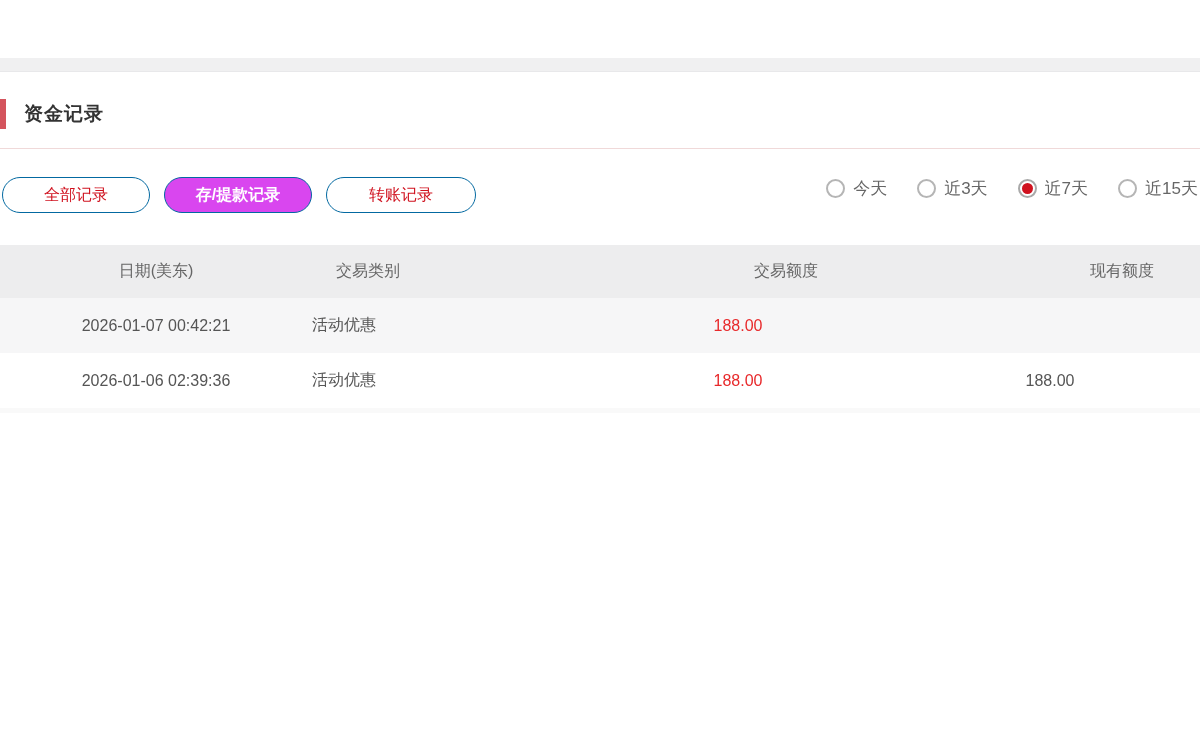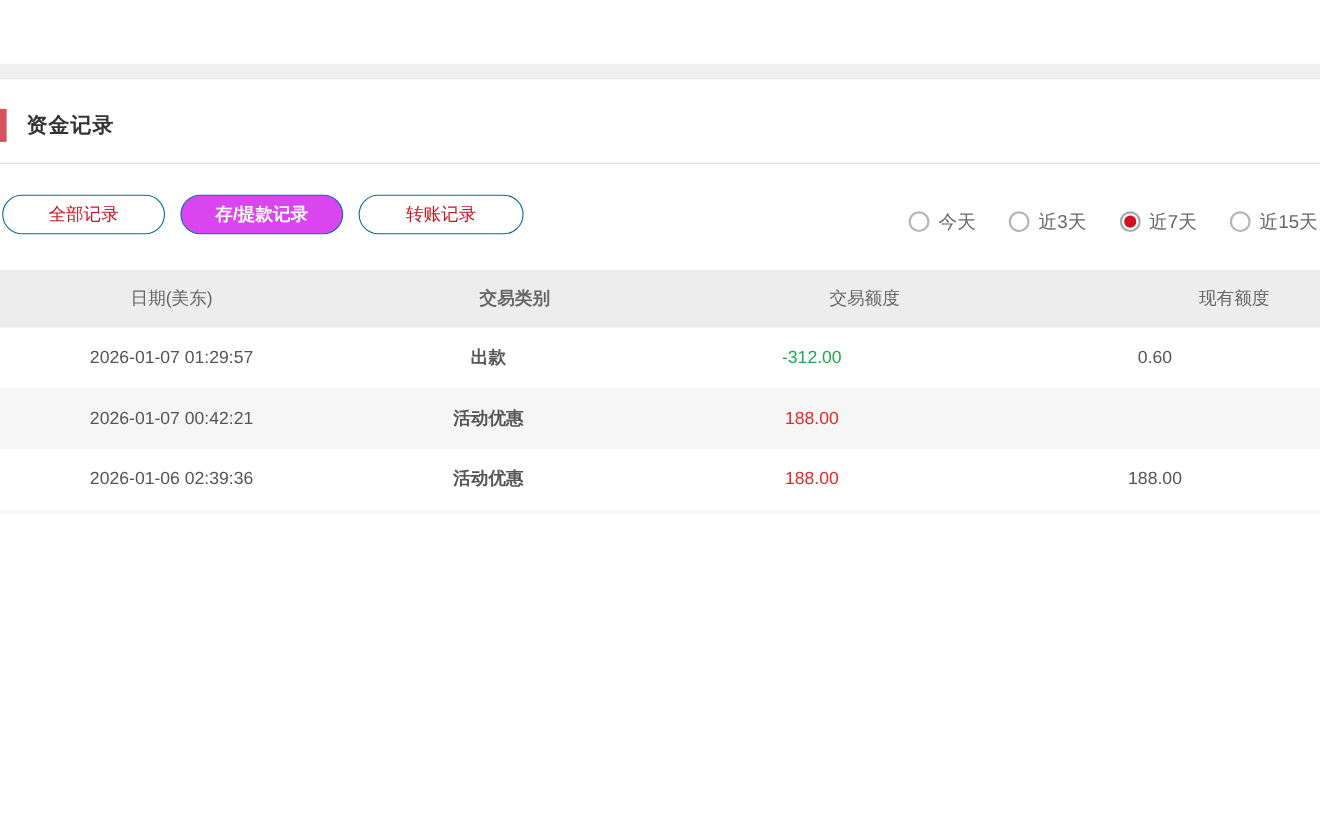--- a/index.html
+++ b/index.html
@@ -42,34 +42,34 @@
   
   .filter-row { position:absolute; left:0; top:177px; width:1200px; height:36px; }
   .pill { position:absolute; top:0; height:36px; border-radius:18px; font-size:16px;
           display:flex; align-items:center; justify-content:center; cursor:pointer;
           border:1px solid #0369a1; color:#d0121f; background:#fff; }
   .pill.active { background:#d946ef; color:#fff; font-weight:bold; }
   .pill-all      { left:2px;   width:148px; }
   .pill-deposit  { left:164px; width:148px; }
   .pill-transfer { left:326px; width:150px; }
 
-  .range-group { position:absolute; right:2px; top:0; height:36px; display:flex; align-items:flex-end; gap:30px; }
+  .range-group { position:absolute; right:2px; top:0; height:36px; display:flex; align-items:flex-start; gap:30px; }
   .range-item { display:flex; align-items:center; gap:8px; cursor:pointer; }
   .radio { width:19px; height:19px; border-radius:50%; border:2px solid #b5b5b5; background:#fff;
            display:flex; align-items:center; justify-content:center; }
   .range-item.selected .radio { border-color:#a9a9a9; }
   .radio .dot { width:11px; height:11px; border-radius:50%; background:transparent; }
   .range-item.selected .radio .dot { background:#d0121f; }
   .range-label { font-size:17px; color:#666; }
 
   
   .table { position:absolute; left:0; top:245px; width:1200px; }
   .trow { display:flex; align-items:center; width:100%; }
   .trow .c1 { flex:0 0 26%;  text-align:center; }
-  .trow .c2 { flex:0 0 22%;  text-align:center;font-weight:bold; }
+  .trow .c2 { flex:0 0 22%;  text-align:left; }
   .trow .c3 { flex:0 0 27%;  text-align:center; }
   .trow .c4 { flex:0 0 25%;  text-align:center; }
   .thead { height:53px; background:#ededee; color:#666; font-size:16px;gap:24px; }
   .tbody-row { height:55px; font-size:16px; color:#555; background:#fff; }
   .tbody-row.alt { background:#f6f6f7; }
   .tail-strip { width:1200px; height:5px; background:#f6f6f7; opacity:.7; }
 </style>
 </head>
 <body>
 
@@ -118,26 +118,20 @@
   </div>
 
   <div class="table">
     <div class="trow thead">
       <div class="c1">日期(美东)</div>
       <div class="c2">交易类别</div>
       <div class="c3">交易额度</div>
       <div class="c4">现有额度</div>
     </div>
 
-    <div class="trow tbody-row">
-      <div class="c1">2026-01-07 01:29:57</div>
-      <div class="c2">出款</div>
-      <div class="c3" style="color: rgb(31, 170, 83);">-312.00</div>
-      <div class="c4">0.60</div>
-    </div>
 
     <div class="trow tbody-row alt">
       <div class="c1">2026-01-07 00:42:21</div>
       <div class="c2">活动优惠</div>
       <div class="c3" style="color: rgb(232, 41, 43);">188.00</div>
     </div>
 
     <div class="trow tbody-row">
       <div class="c1">2026-01-06 02:39:36</div>
       <div class="c2">活动优惠</div>

